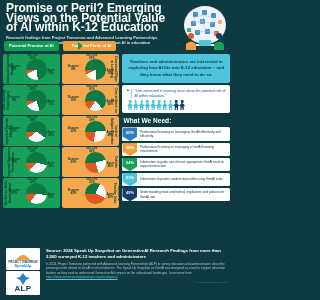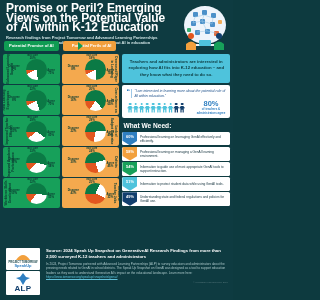--- a/index.html
+++ b/index.html
@@ -332,24 +332,20 @@
               </div>
               <div class="person">
                 <div class="head" style="background:#123f6d"></div>
                 <div class="body" style="background:#123f6d"></div>
               </div>
               <div class="person">
                 <div class="head" style="background:#123f6d"></div>
                 <div class="body" style="background:#123f6d"></div>
               </div>
             </div>
-          <div class="stat">
-            <div class="stat-num">80%</div>
-            <div class="stat-cap">of teachers &amp; administrators agree</div>
-          </div>
         </div>
       </div>
 
       <div class="wwn-title">What We Need:</div>
       <div id="needs-list">
           <div class="need" style="margin-bottom: 1.5px;">
             <div class="need-badge" style="background: rgb(47, 127, 193);">
               <span>60%</span>
             </div>
             <div class="need-text">Professional learning on leveraging GenAI effectively and efficiently.</div>

